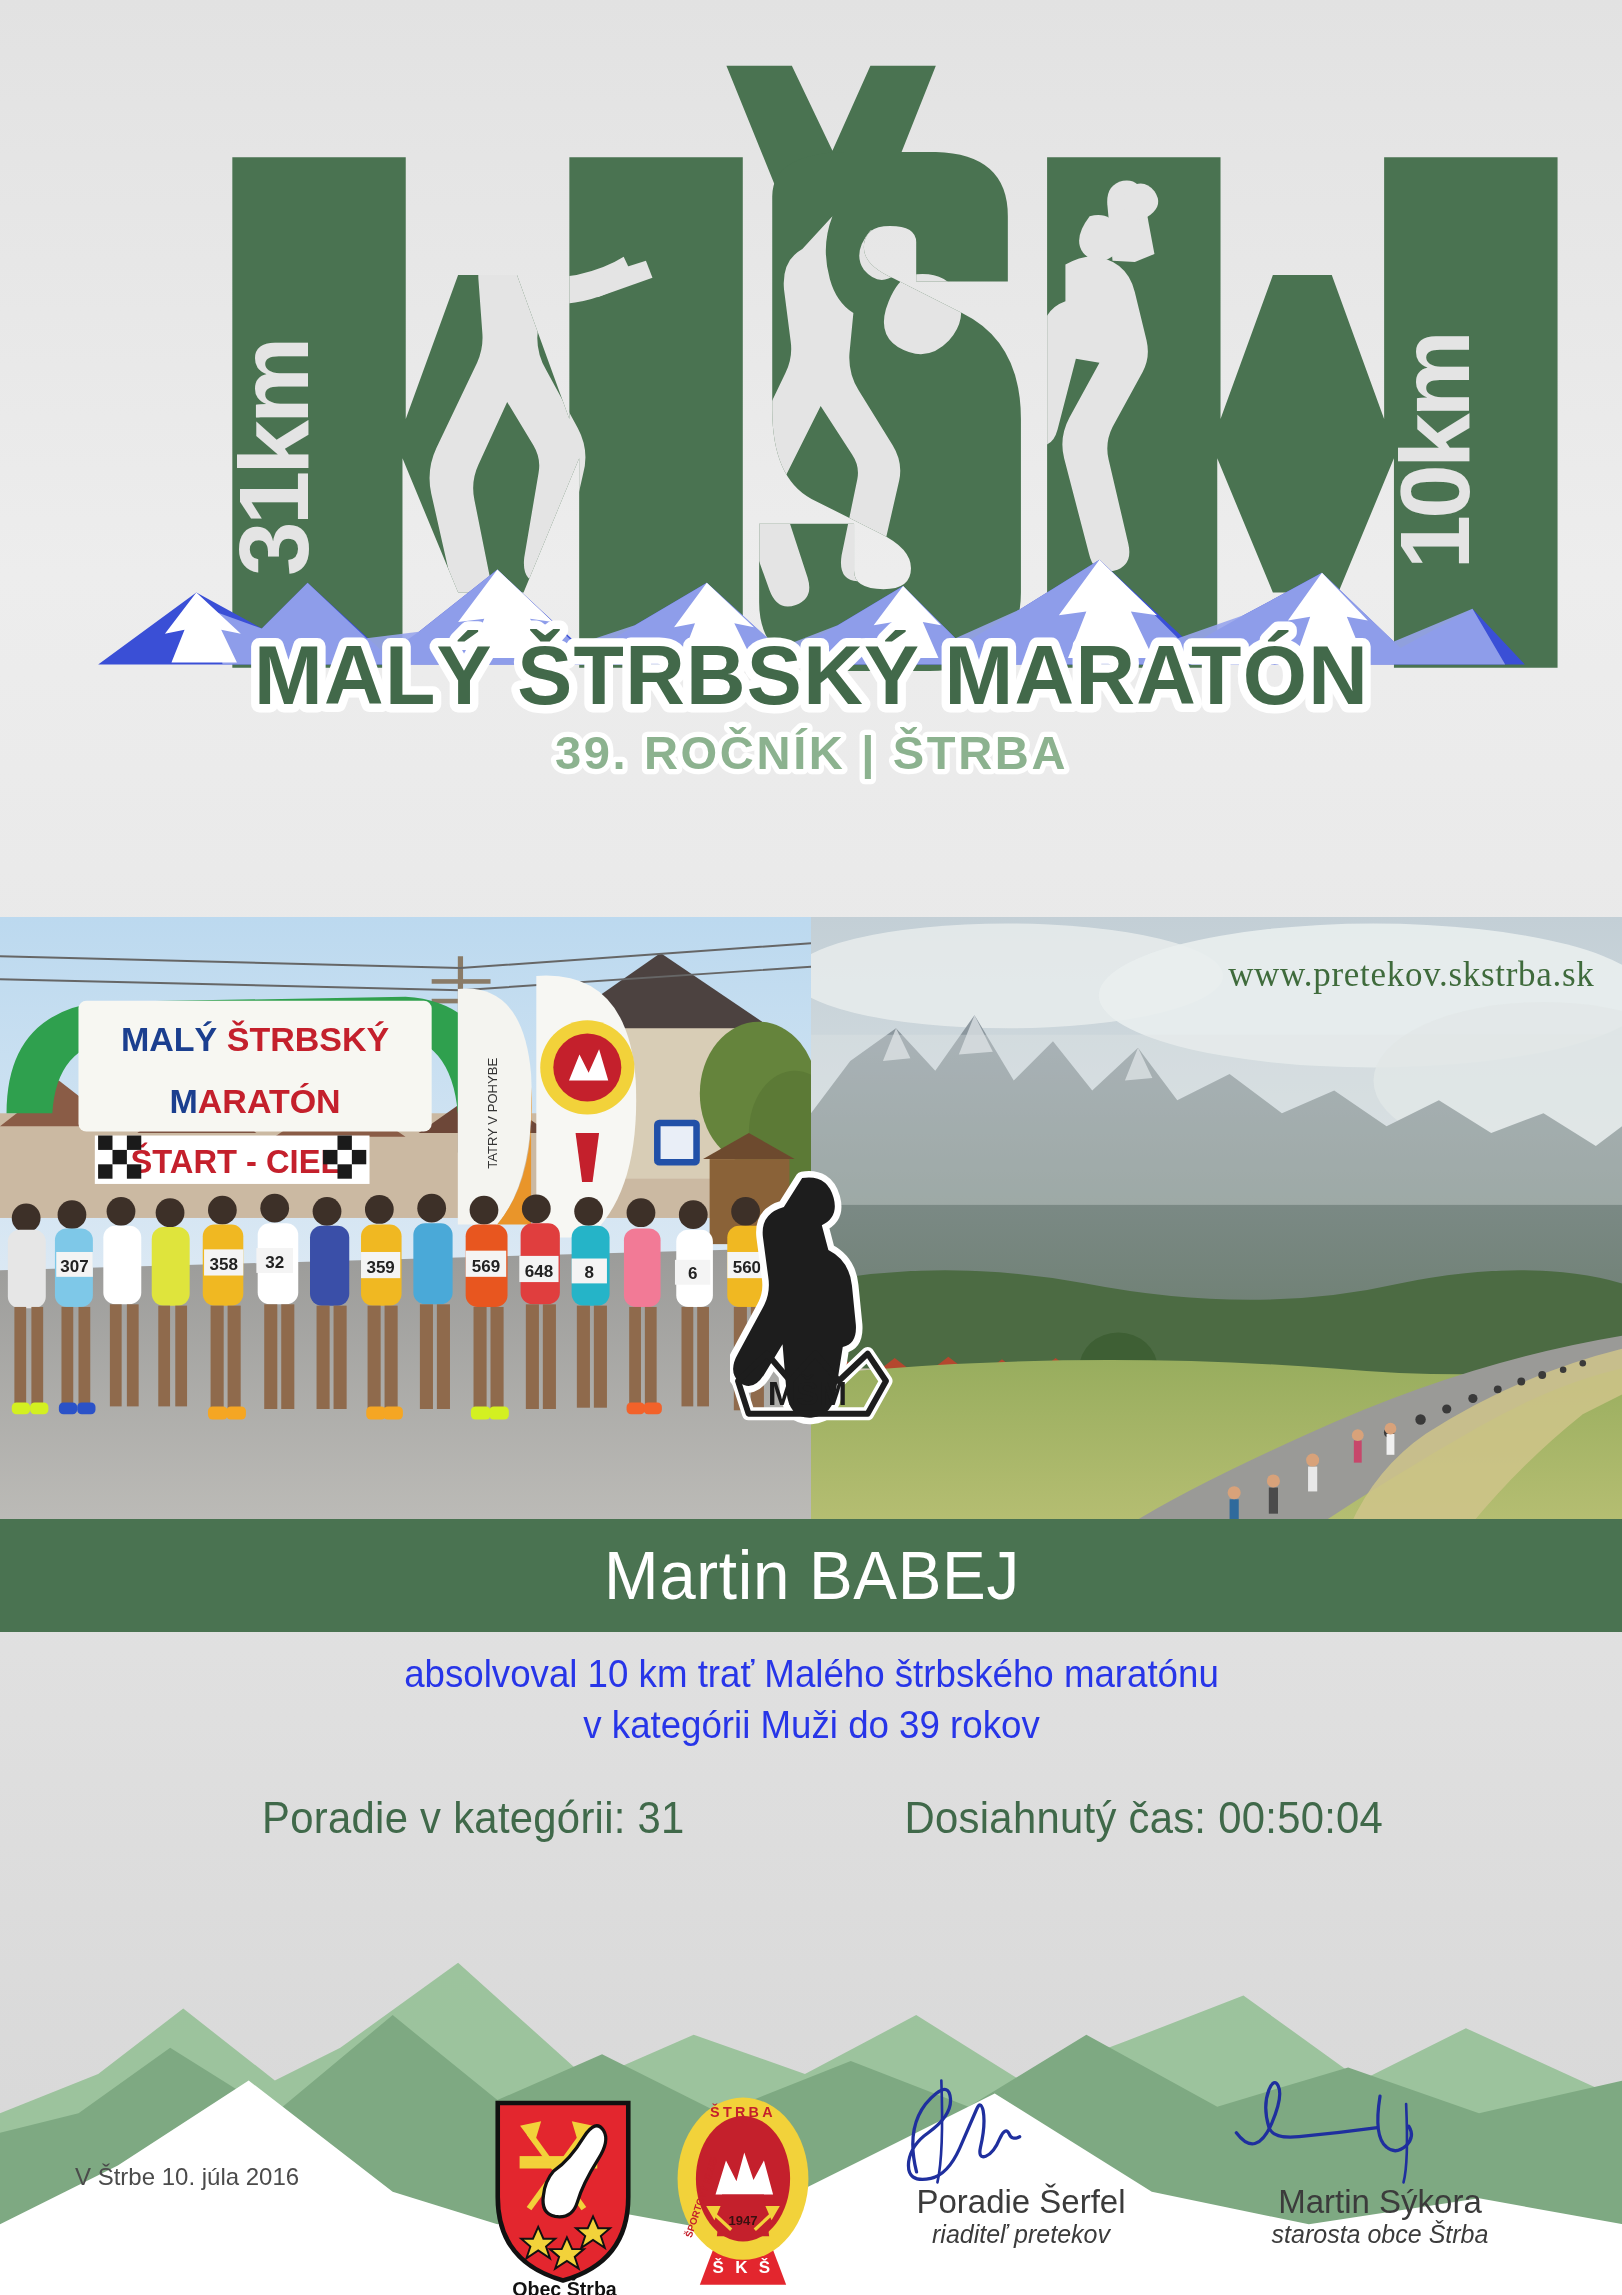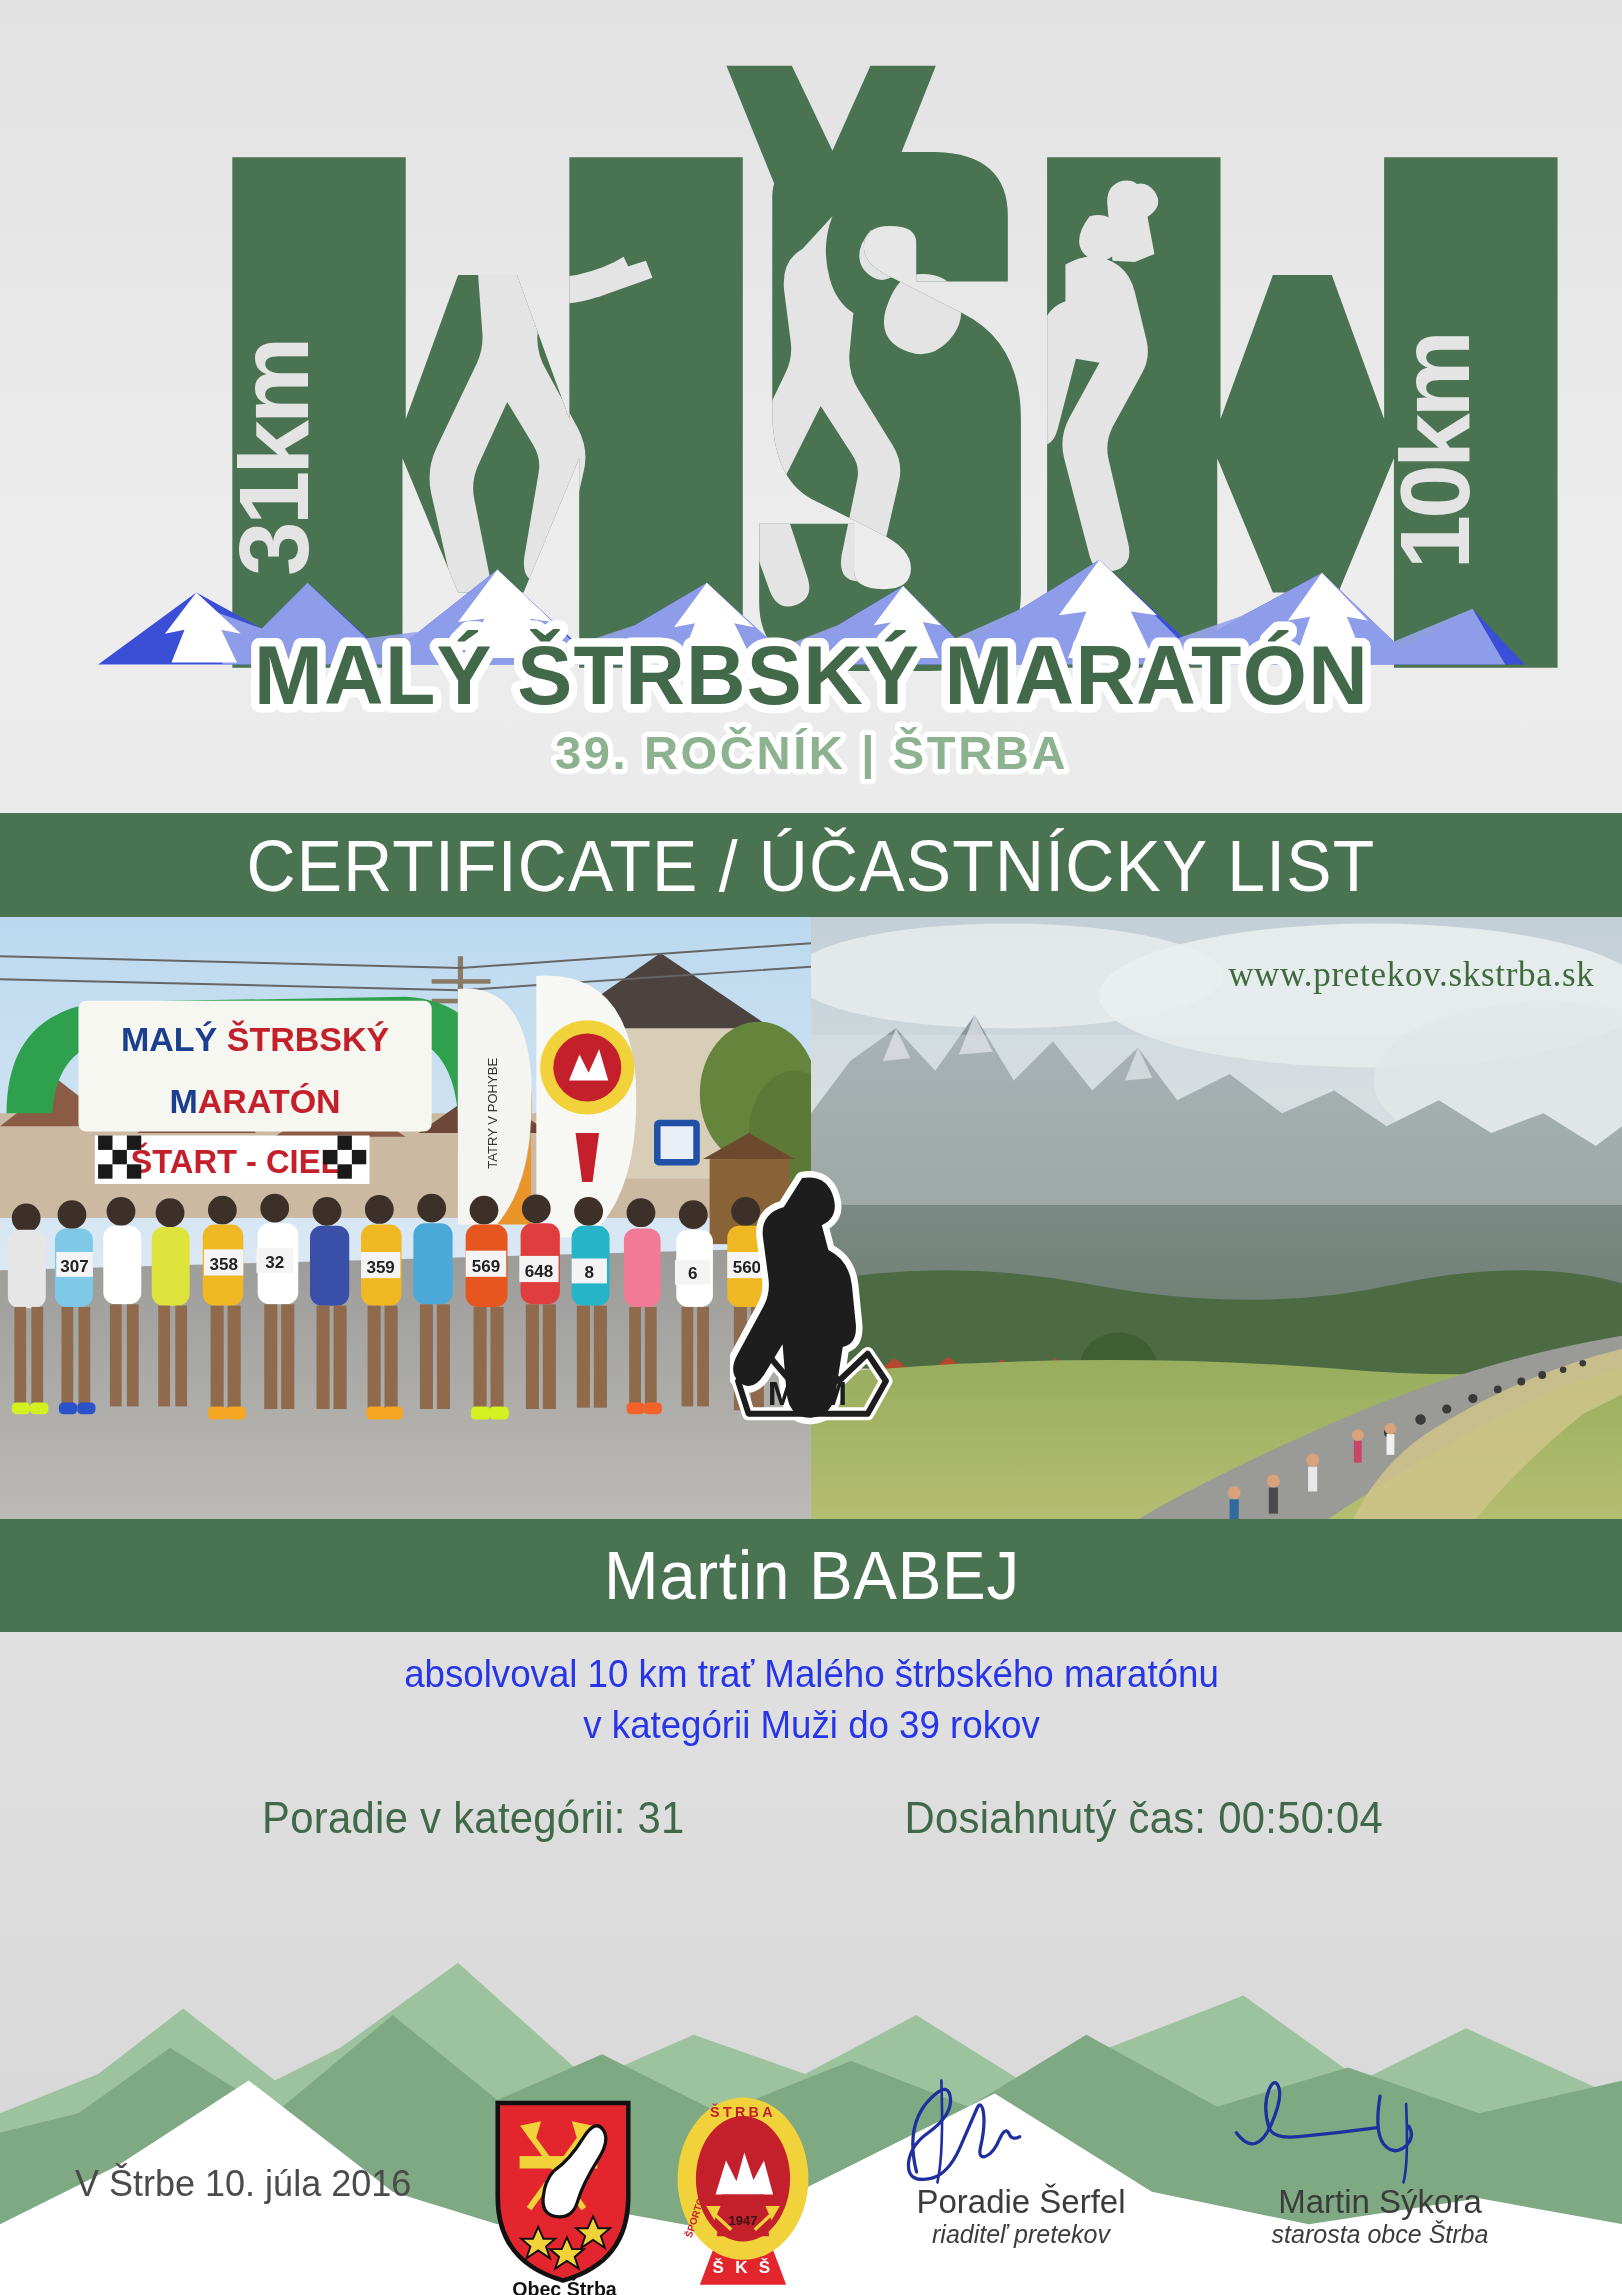--- a/index.html
+++ b/index.html
@@ -102,21 +102,21 @@
     position:absolute; left:0; top:1917px; width:1623px; height:378px;
   }
 
   
   #footer {
     position:absolute; left:0; top:2048px; width:1623px; height:247px;
   }
   #date-line {
     position:absolute; left:75px; top:115px;
     color:#4b4b4b;
-    font-size:36px;
+    font-size:24px;
     white-space:nowrap;
   }
   .crest { position:absolute; }
   #crest-obec { left:491px; top:51px; width:144px; height:186px; }
   #crest-sks  { left:671px; top:47px; width:144px; height:193px; }
 
   .sig-block { position:absolute; text-align:center; width:366px; }
   #sig-1 { left:838px; top:26px; }
   #sig-2 { left:1197px; top:26px; }
   .sig-svg { width:366px; height:111px; display:block; }
@@ -208,23 +208,20 @@
       <g>
         <text x="1240" y="1076" text-anchor="middle" font-family="Liberation Sans, sans-serif" font-size="128" font-weight="bold" letter-spacing="2" stroke="#ffffff" stroke-width="26" stroke-linejoin="round" fill="none" transform="scale(0.985 1) translate(19 0)">MALÝ ŠTRBSKÝ MARATÓN</text>
         <text x="1240" y="1076" text-anchor="middle" font-family="Liberation Sans, sans-serif" font-size="128" font-weight="bold" letter-spacing="2" fill="#42694a" transform="scale(0.985 1) translate(19 0)">MALÝ ŠTRBSKÝ MARATÓN</text>
 
         <text x="1240" y="1175" text-anchor="middle" font-family="Liberation Sans, sans-serif" font-size="72" font-weight="bold" letter-spacing="4" stroke="#ffffff" stroke-width="16" stroke-linejoin="round" fill="none">39. ROČNÍK | ŠTRBA</text>
         <text x="1240" y="1175" text-anchor="middle" font-family="Liberation Sans, sans-serif" font-size="72" font-weight="bold" letter-spacing="4" fill="#8cb28f">39. ROČNÍK | ŠTRBA</text>
       </g>
     </svg>
   </div>
 
-  <div id="cert-bar">
-    <div class="title">CERTIFICATE / ÚČASTNÍCKY LIST</div>
-  </div>
 
   <div id="photo-strip">
 
     <div class="photo" id="photo-left">
       <svg class="ph-svg" viewBox="0 0 1240 940" preserveAspectRatio="none" xmlns="http://www.w3.org/2000/svg">
         <defs>
           <linearGradient id="skyL" x1="0" y1="0" x2="0" y2="1">
             <stop offset="0%" stop-color="#bcd9ef"></stop>
               <stop offset="60%" stop-color="#dce9f4"></stop>
             <stop offset="100%" stop-color="#e8eef2"></stop>

